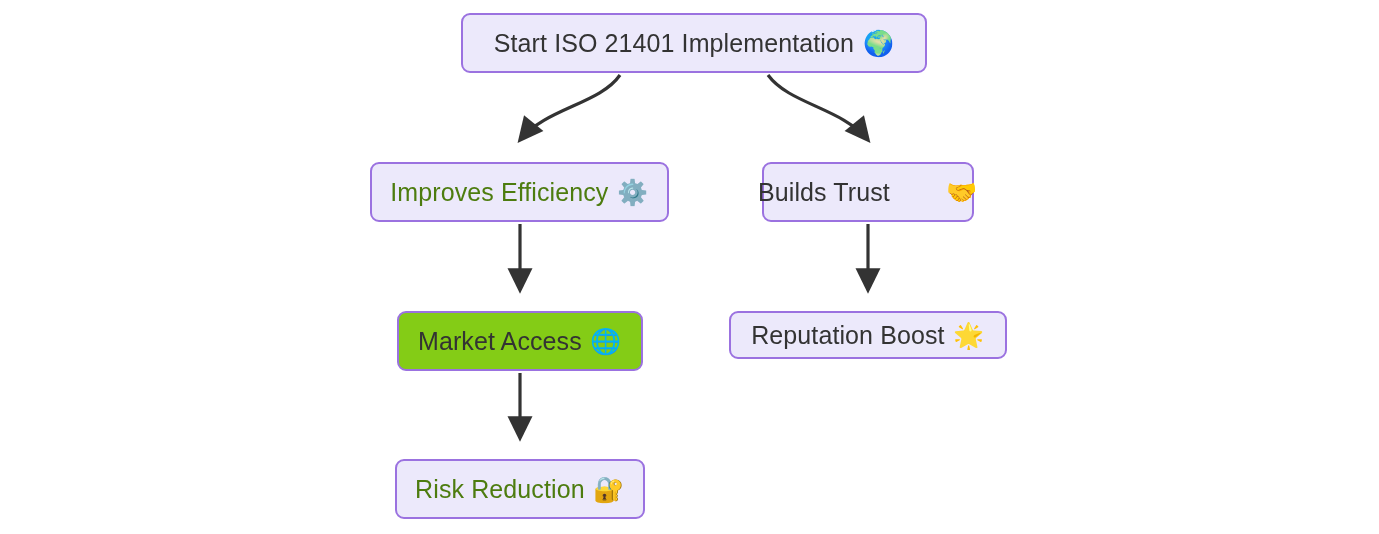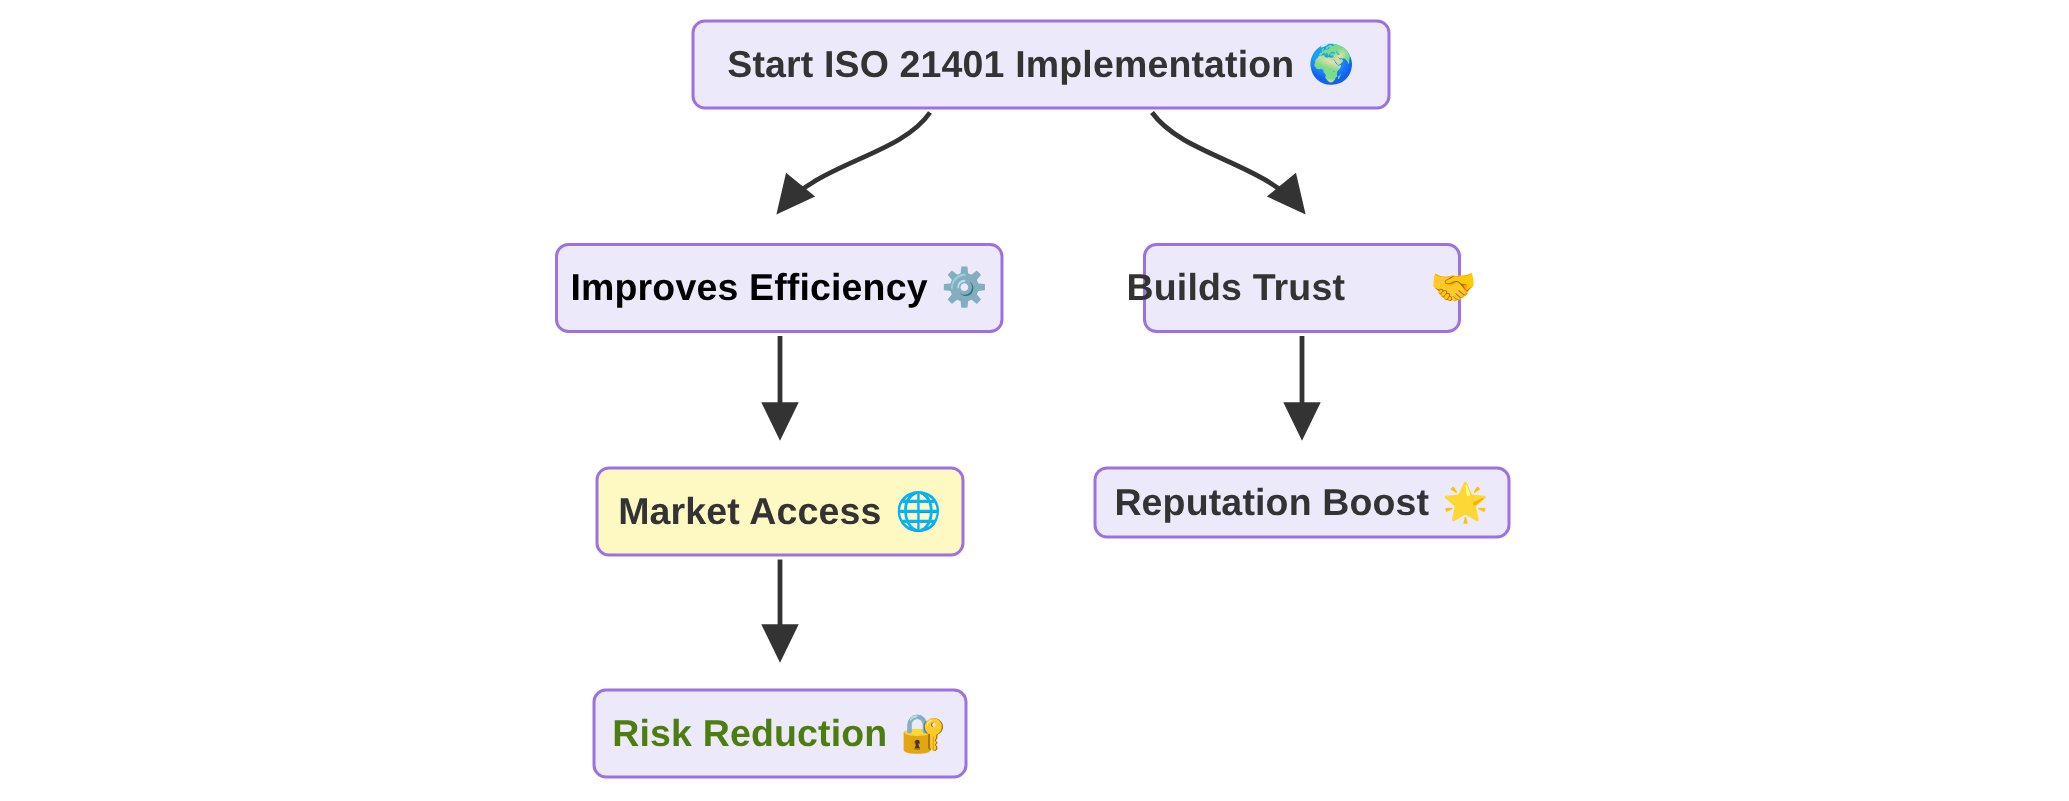--- a/index.html
+++ b/index.html
@@ -37,21 +37,20 @@
     color: #333333;
     font-size: 25px;
     font-weight: 400;
     line-height: 1;
     letter-spacing: 0.1px;
     white-space: nowrap;
     z-index: 2;
   }
   .node-label {
     display: inline-block;
-    font-weight: bold;
   }
   .node-emoji {
     display: inline-block;
     margin-left: 9px;
     font-size: 25px;
     line-height: 1;
     vertical-align: middle;
   }
 </style>
 </head>
@@ -72,29 +71,29 @@
         <path d="M 868 224 L 868 290" fill="none" stroke="#333333" stroke-width="3.2" stroke-linecap="butt" marker-end="url(#arrowhead)"></path>
         <path d="M 520 373 L 520 438" fill="none" stroke="#333333" stroke-width="3.2" stroke-linecap="butt" marker-end="url(#arrowhead)"></path>
       </g>
   </svg>
 
   <div id="nodes">
       <div class="node" style="left: 461px; top: 13px; width: 466px; height: 60px; background: rgb(236, 233, 251); border-color: rgb(155, 114, 224); color: rgb(51, 51, 51);">
         <span class="node-label">Start ISO 21401 Implementation</span>
         <span class="node-emoji">🌍</span>
       </div>
-      <div class="node" style="left: 370px; top: 162px; width: 299px; height: 60px; background: rgb(236, 233, 251); border-color: rgb(155, 114, 224); color: #000000;">
+      <div class="node" style="left: 370px; top: 162px; width: 299px; height: 60px; background: rgb(236, 233, 251); border-color: rgb(155, 114, 224); color: #4d7c0f;">
         <span class="node-label">Improves Efficiency</span>
         <span class="node-emoji">⚙️</span>
       </div>
       <div class="node" style="left: 762px; top: 162px; width: 212px; height: 60px; background: rgb(236, 233, 251); border-color: rgb(155, 114, 224); color: rgb(51, 51, 51); gap: 48px;">
         <span class="node-label">Builds Trust</span>
         <span class="node-emoji">🤝</span>
       </div>
-      <div class="node" style="left: 397px; top: 311px; width: 246px; height: 60px; background: #fef9c3; border-color: rgb(155, 114, 224); color: rgb(51, 51, 51);">
+      <div class="node" style="left: 397px; top: 311px; width: 246px; height: 60px; background: #84cc16; border-color: rgb(155, 114, 224); color: rgb(51, 51, 51);">
         <span class="node-label">Market Access</span>
         <span class="node-emoji">🌐</span>
       </div>
       <div class="node" style="left: 729px; top: 311px; width: 278px; height: 48px; background: rgb(236, 233, 251); border-color: rgb(155, 114, 224); color: rgb(51, 51, 51);">
         <span class="node-label">Reputation Boost</span>
         <span class="node-emoji">🌟</span>
       </div>
       <div class="node" style="left: 395px; top: 459px; width: 250px; height: 60px; background: rgb(236, 233, 251); border-color: rgb(155, 114, 224); color: #4d7c0f;">
         <span class="node-label">Risk Reduction</span>
         <span class="node-emoji">🔐</span>

